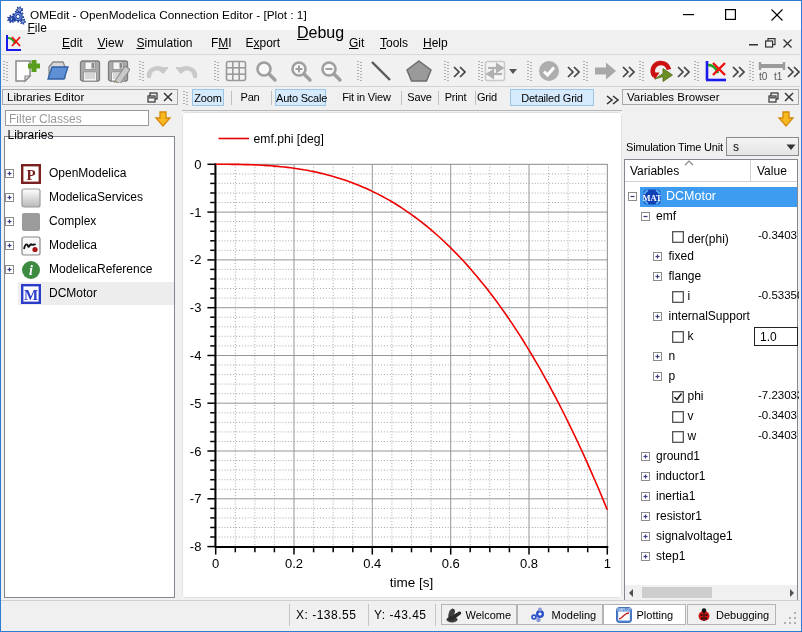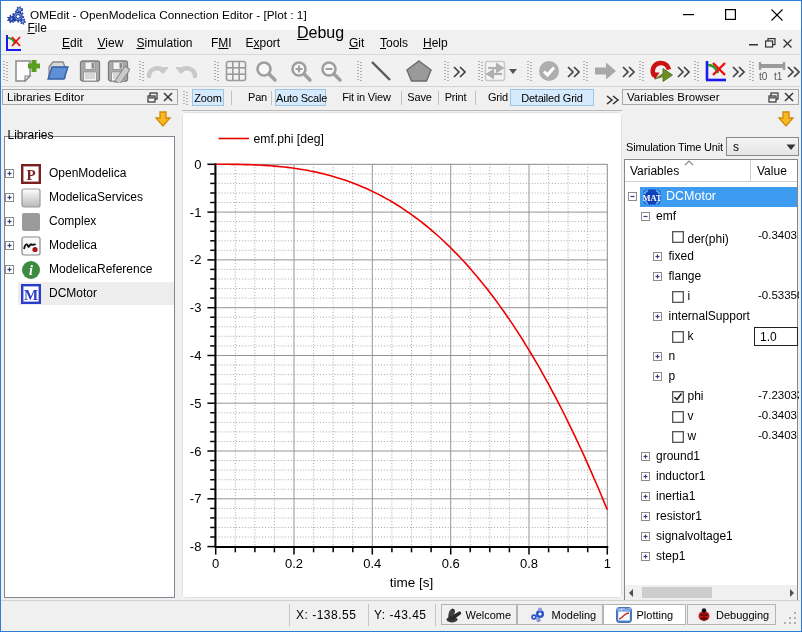--- a/index.html
+++ b/index.html
@@ -387,26 +387,26 @@
 <text x="215.7" y="567.6" text-anchor="middle" font-size="13" fill="#000">0</text>
 <text x="294.0" y="567.6" text-anchor="middle" font-size="13" fill="#000">0.2</text>
 <text x="372.3" y="567.6" text-anchor="middle" font-size="13" fill="#000">0.4</text>
 <text x="450.7" y="567.6" text-anchor="middle" font-size="13" fill="#000">0.6</text>
 <text x="529.0" y="567.6" text-anchor="middle" font-size="13" fill="#000">0.8</text>
 <text x="607.3" y="567.6" text-anchor="middle" font-size="13" fill="#000">1</text>
 <text x="411.5" y="586.6" text-anchor="middle" font-size="13.5" fill="#000">time [s]</text>
 <path d="M215.7,164.3 L219.0,164.3 L222.2,164.3 L225.5,164.3 L228.8,164.3 L232.0,164.4 L235.3,164.4 L238.5,164.4 L241.8,164.5 L245.1,164.6 L248.3,164.6 L251.6,164.8 L254.9,164.9 L258.1,165.0 L261.4,165.2 L264.6,165.4 L267.9,165.6 L271.2,165.8 L274.4,166.1 L277.7,166.4 L281.0,166.7 L284.2,167.0 L287.5,167.4 L290.8,167.8 L294.0,168.2 L297.3,168.7 L300.5,169.2 L303.8,169.8 L307.1,170.3 L310.3,171.0 L313.6,171.6 L316.9,172.3 L320.1,173.1 L323.4,173.8 L326.7,174.7 L329.9,175.5 L333.2,176.5 L336.4,177.4 L339.7,178.4 L343.0,179.5 L346.2,180.6 L349.5,181.8 L352.8,183.0 L356.0,184.2 L359.3,185.5 L362.5,186.9 L365.8,188.3 L369.1,189.8 L372.3,191.4 L375.6,192.9 L378.9,194.6 L382.1,196.3 L385.4,198.1 L388.7,199.9 L391.9,201.8 L395.2,203.8 L398.4,205.8 L401.7,207.9 L405.0,210.1 L408.2,212.3 L411.5,214.6 L414.8,217.0 L418.0,219.4 L421.3,221.9 L424.6,224.5 L427.8,227.1 L431.1,229.9 L434.3,232.7 L437.6,235.5 L440.9,238.5 L444.1,241.5 L447.4,244.6 L450.7,247.8 L453.9,251.1 L457.2,254.4 L460.4,257.8 L463.7,261.3 L467.0,264.9 L470.2,268.6 L473.5,272.4 L476.8,276.2 L480.0,280.2 L483.3,284.2 L486.6,288.3 L489.8,292.5 L493.1,296.8 L496.3,301.1 L499.6,305.6 L502.9,310.2 L506.1,314.8 L509.4,319.6 L512.7,324.4 L515.9,329.4 L519.2,334.4 L522.5,339.5 L525.7,344.8 L529.0,350.1 L532.2,355.5 L535.5,361.1 L538.8,366.7 L542.0,372.4 L545.3,378.3 L548.6,384.2 L551.8,390.3 L555.1,396.4 L558.3,402.7 L561.6,409.0 L564.9,415.5 L568.1,422.1 L571.4,428.8 L574.7,435.6 L577.9,442.5 L581.2,449.5 L584.5,456.6 L587.7,463.9 L591.0,471.3 L594.2,478.7 L597.5,486.3 L600.8,494.0 L604.0,501.9 L607.3,509.8" fill="none" stroke="#ee0000" stroke-width="1.6"></path>
 </svg>
 <div style="position:absolute;left:192px;top:89px;width:32px;height:17px;background:#d5eafc;border:1px solid #9cc6e8;text-align:center;font-size:11px;letter-spacing:-0.2px;line-height:17px;white-space:nowrap">Zoom</div>
-    <div style="position:absolute;left:233px;top:89px;width:34px;height:17px;text-align:right;font-size:11px;letter-spacing:-0.2px;line-height:17px;white-space:nowrap">Pan</div>
+    <div style="position:absolute;left:233px;top:89px;width:34px;height:17px;text-align:center;font-size:11px;letter-spacing:-0.2px;line-height:17px;white-space:nowrap">Pan</div>
     <div style="position:absolute;left:275px;top:89px;width:51px;height:17px;background:#d5eafc;border:1px solid #9cc6e8;text-align:center;font-size:11px;letter-spacing:-0.2px;line-height:17px;white-space:nowrap">Auto Scale</div>
     <div style="position:absolute;left:334px;top:89px;width:65px;height:17px;text-align:center;font-size:11px;letter-spacing:-0.2px;line-height:17px;white-space:nowrap">Fit in View</div>
     <div style="position:absolute;left:403px;top:89px;width:33px;height:17px;text-align:center;font-size:11px;letter-spacing:-0.2px;line-height:17px;white-space:nowrap">Save</div>
     <div style="position:absolute;left:440px;top:89px;width:31px;height:17px;text-align:center;font-size:11px;letter-spacing:-0.2px;line-height:17px;white-space:nowrap">Print</div>
-    <div style="position:absolute;left:477px;top:89px;width:31px;height:17px;text-align:right;font-size:11px;letter-spacing:-0.2px;line-height:17px;white-space:nowrap">Grid</div>
+    <div style="position:absolute;left:477px;top:89px;width:31px;height:17px;text-align:left;font-size:11px;letter-spacing:-0.2px;line-height:17px;white-space:nowrap">Grid</div>
     <div style="position:absolute;left:510px;top:89px;width:84px;height:17px;background:#d5eafc;border:1px solid #9cc6e8;text-align:center;font-size:11px;letter-spacing:-0.2px;line-height:17px;white-space:nowrap">Detailed Grid</div>
     <div style="position:absolute;left:231px;top:91px;width:1px;height:14px;background:#c0c0c0"></div>
     <div style="position:absolute;left:270.5px;top:91px;width:1px;height:14px;background:#c0c0c0"></div>
     <div style="position:absolute;left:401px;top:91px;width:1px;height:14px;background:#c0c0c0"></div>
     <div style="position:absolute;left:438px;top:91px;width:1px;height:14px;background:#c0c0c0"></div>
     <div style="position:absolute;left:474.5px;top:91px;width:1px;height:14px;background:#c0c0c0"></div>
     <div style="position:absolute;left:604px;top:92px"><svg width="16" height="12" viewBox="0 0 16 12">
         <g stroke="#333" stroke-width="1.6" fill="none">
           <path d="M3 2 L8 6 L3 10"></path>
           <path d="M9 2 L14 6 L9 10"></path>
@@ -423,20 +423,21 @@
         <rect x="1" y="4" width="7" height="6" fill="#f0f0f0"></rect>
         <line x1="2" y1="5.8" x2="7" y2="5.8"></line>
       </g>
     </svg>
     <svg style="position:absolute;left:163px;top:92px" width="10" height="10" viewBox="0 0 10 10">
       <g stroke="#333" stroke-width="1.4">
         <line x1="1" y1="1" x2="9" y2="9"></line>
         <line x1="9" y1="1" x2="1" y2="9"></line>
       </g>
     </svg>
+    <div style="position:absolute;left:5px;top:110px;width:144px;height:16px;background:#fff;border:1px solid #999;font-size:12px;color:#9a9a9a;line-height:16px;padding-left:3px">Filter Classes</div>
     <svg style="position:absolute;left:154px;top:110px" width="18" height="18" viewBox="0 0 18 18">
       <path d="M6 2 L12 2 L12 8 L16 8 L9 16 L2 8 L6 8 Z" fill="#f8b820" stroke="#d4880a" stroke-width="1.3"></path>
     </svg>
     <div style="position:absolute;left:4px;top:136px;width:171px;height:462px;background:#fff;border:1px solid #828790"></div>
     <span style="position:absolute;left:7.5px;top:128px;font-size:12px">Libraries</span>
     <svg style="position:absolute;left:4.5px;top:169.0px" width="9" height="9" viewBox="0 0 9 9">
       <rect x="0.5" y="0.5" width="8" height="8" fill="#fff" stroke="#8c8c8c" stroke-width="1"></rect>
       <line x1="2.5" y1="4.5" x2="6.5" y2="4.5" stroke="#3b3b80" stroke-width="1.2"></line>
       <line x1="4.5" y1="2.5" x2="4.5" y2="6.5" stroke="#3b3b80" stroke-width="1.2"></line>
     </svg>

